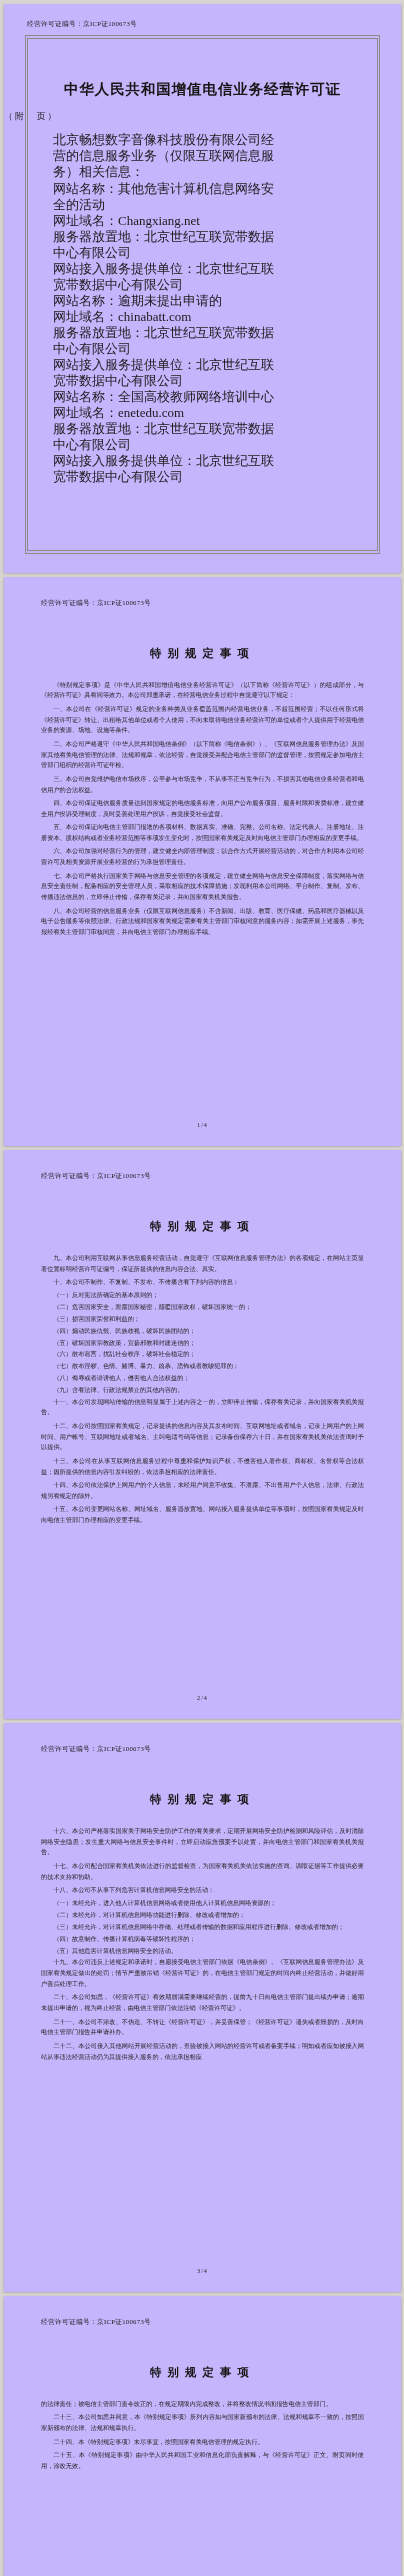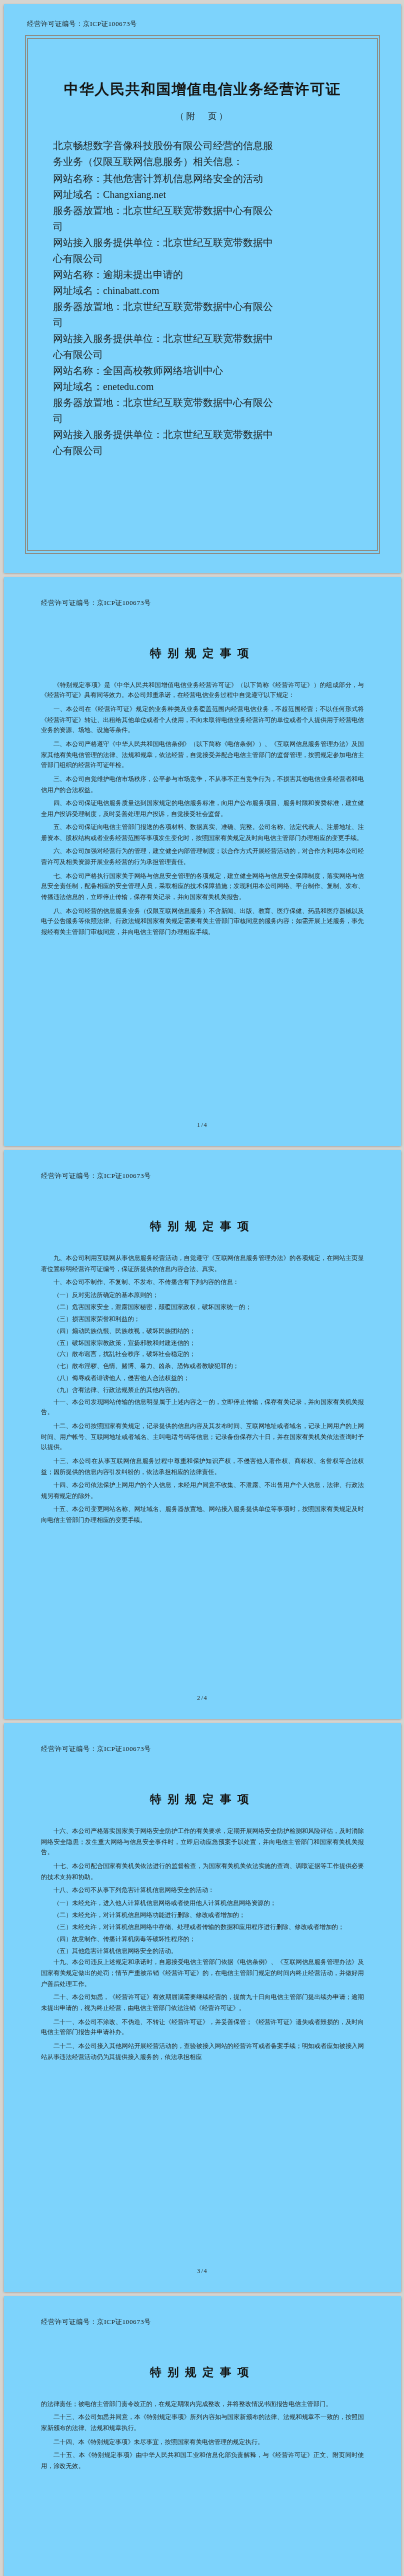--- a/index.html
+++ b/index.html
@@ -8,21 +8,21 @@
     width: 405px;
     background: #d6d4d0;
     padding-top: 4.1px;
     font-family: "Liberation Serif", "DejaVu Serif", serif;
   }
   .sheet {
     position: relative;
     width: 397px;
     height: 569px;
     margin: 0 auto 4.1px auto;
-    background: #7dd3fc;
+    background: #c4b5fd;
     box-shadow: 0 0.5px 2.1px rgba(0,0,0,.35);
     overflow: hidden;
     color: #222220;
   }
   .hdr {
     position: absolute;
     top: 15.5px;
     left: 23px;
     font-size: 6.7px;
     letter-spacing: 0.3px;
@@ -46,31 +46,31 @@
     position: relative;
     text-align: center;
     font-size: 14.4px;
     font-weight: bold;
     letter-spacing: 1px;
     padding-top: 76px;
     color: #161614;
   }
   .cover-sub {
     position: relative;
-    text-align: center;
+    text-align: left;
     font-size: 8.8px;
     letter-spacing: 2.1px;
     margin-top: 12.4px;
     color: #1c1c1a;
   }
   .cover-body {
     position: relative;
-    margin: 15px 0 0 49px;
+    margin: 9px 0 0 49px;
     width: 227px;
-    font-size: 10px;
+    font-size: 13px;
     line-height: 16px;
     color: #1c1c1a;
   }
   .cintro { margin-bottom: 1px; }
   .crow { }
   .clabel { }
   .cval { }
 
   
   .prov-title {

